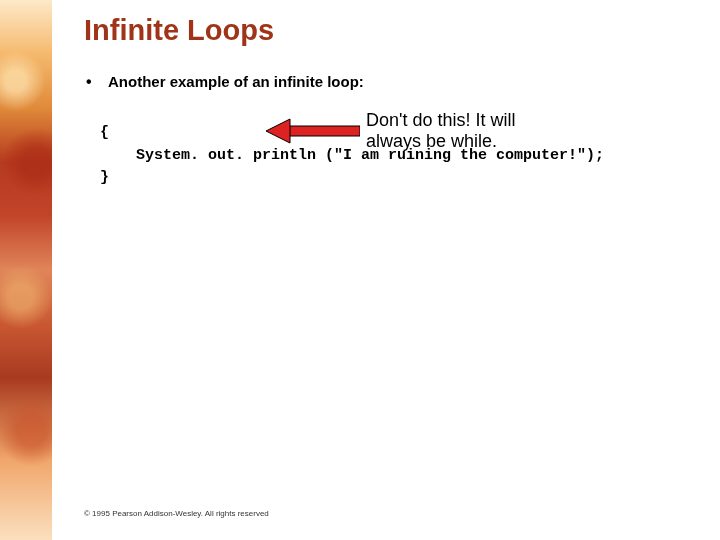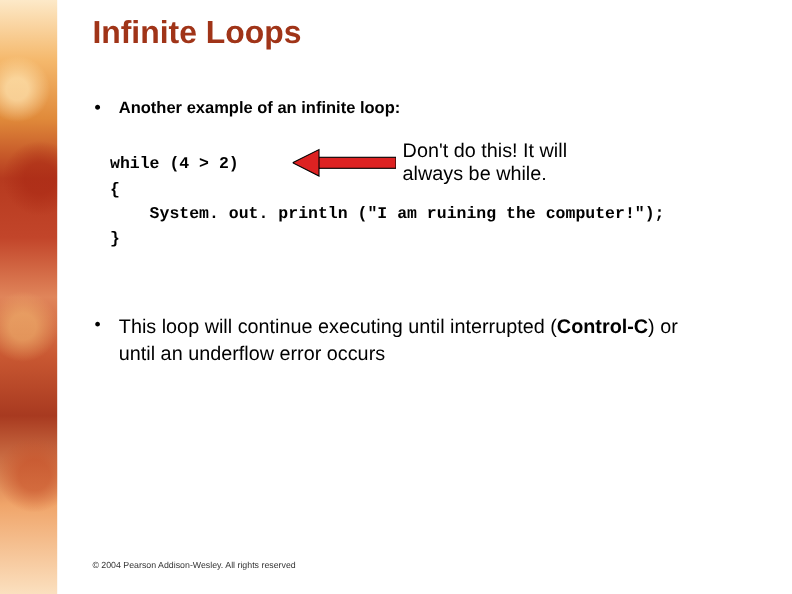--- a/index.html
+++ b/index.html
@@ -42,21 +42,21 @@
     position: absolute;
     left: 84px;
     top: 14px;
     right: 4px;
     bottom: 0;
   }
   .title {
     color: #a03418;
     font-size: 29px;
     font-weight: bold;
-    margin-bottom: 43px;
+    margin-bottom: 26px;
   }
   .bullet {
     color: #000;
     font-size: 15px;
     font-weight: bold;
     position: relative;
     padding-left: 24px;
     margin-bottom: 8px;
   }
   .bullet::before {
@@ -135,25 +135,21 @@
     <div class="annotation-wrap">
       <svg class="arrow-svg" width="94" height="28" viewBox="0 0 94 28">
         <rect x="20" y="9" width="74" height="10" fill="#d22" stroke="#000" stroke-width="1"></rect>
         <polygon points="0,14 24,2 24,26" fill="#d22" stroke="#000" stroke-width="1"></polygon>
       </svg>
       <div class="annotation-text">
         <span>Don't do this! It will</span><br>
         <span>always be while.</span>
       </div>
     </div>
-    <div class="code-line">while (4 &gt; 2)</div>
     <div class="code-line">{</div>
     <div class="code-line">    System. out. println ("I am ruining the computer!");</div>
     <div class="code-line">}</div>
   </div>
 
-  <div class="bullet2">
-    <span>This loop will continue executing until interrupted (</span><span class="bold">Control-C</span><span>) or until an underflow error occurs</span>
-  </div>
 
 </div>
 
-<div class="copyright">© 2004 Pearson Addison-Wesley. All rights reserved</div>
+<div class="copyright">© 1995 Pearson Addison-Wesley. All rights reserved</div>
 
 </body></html>

